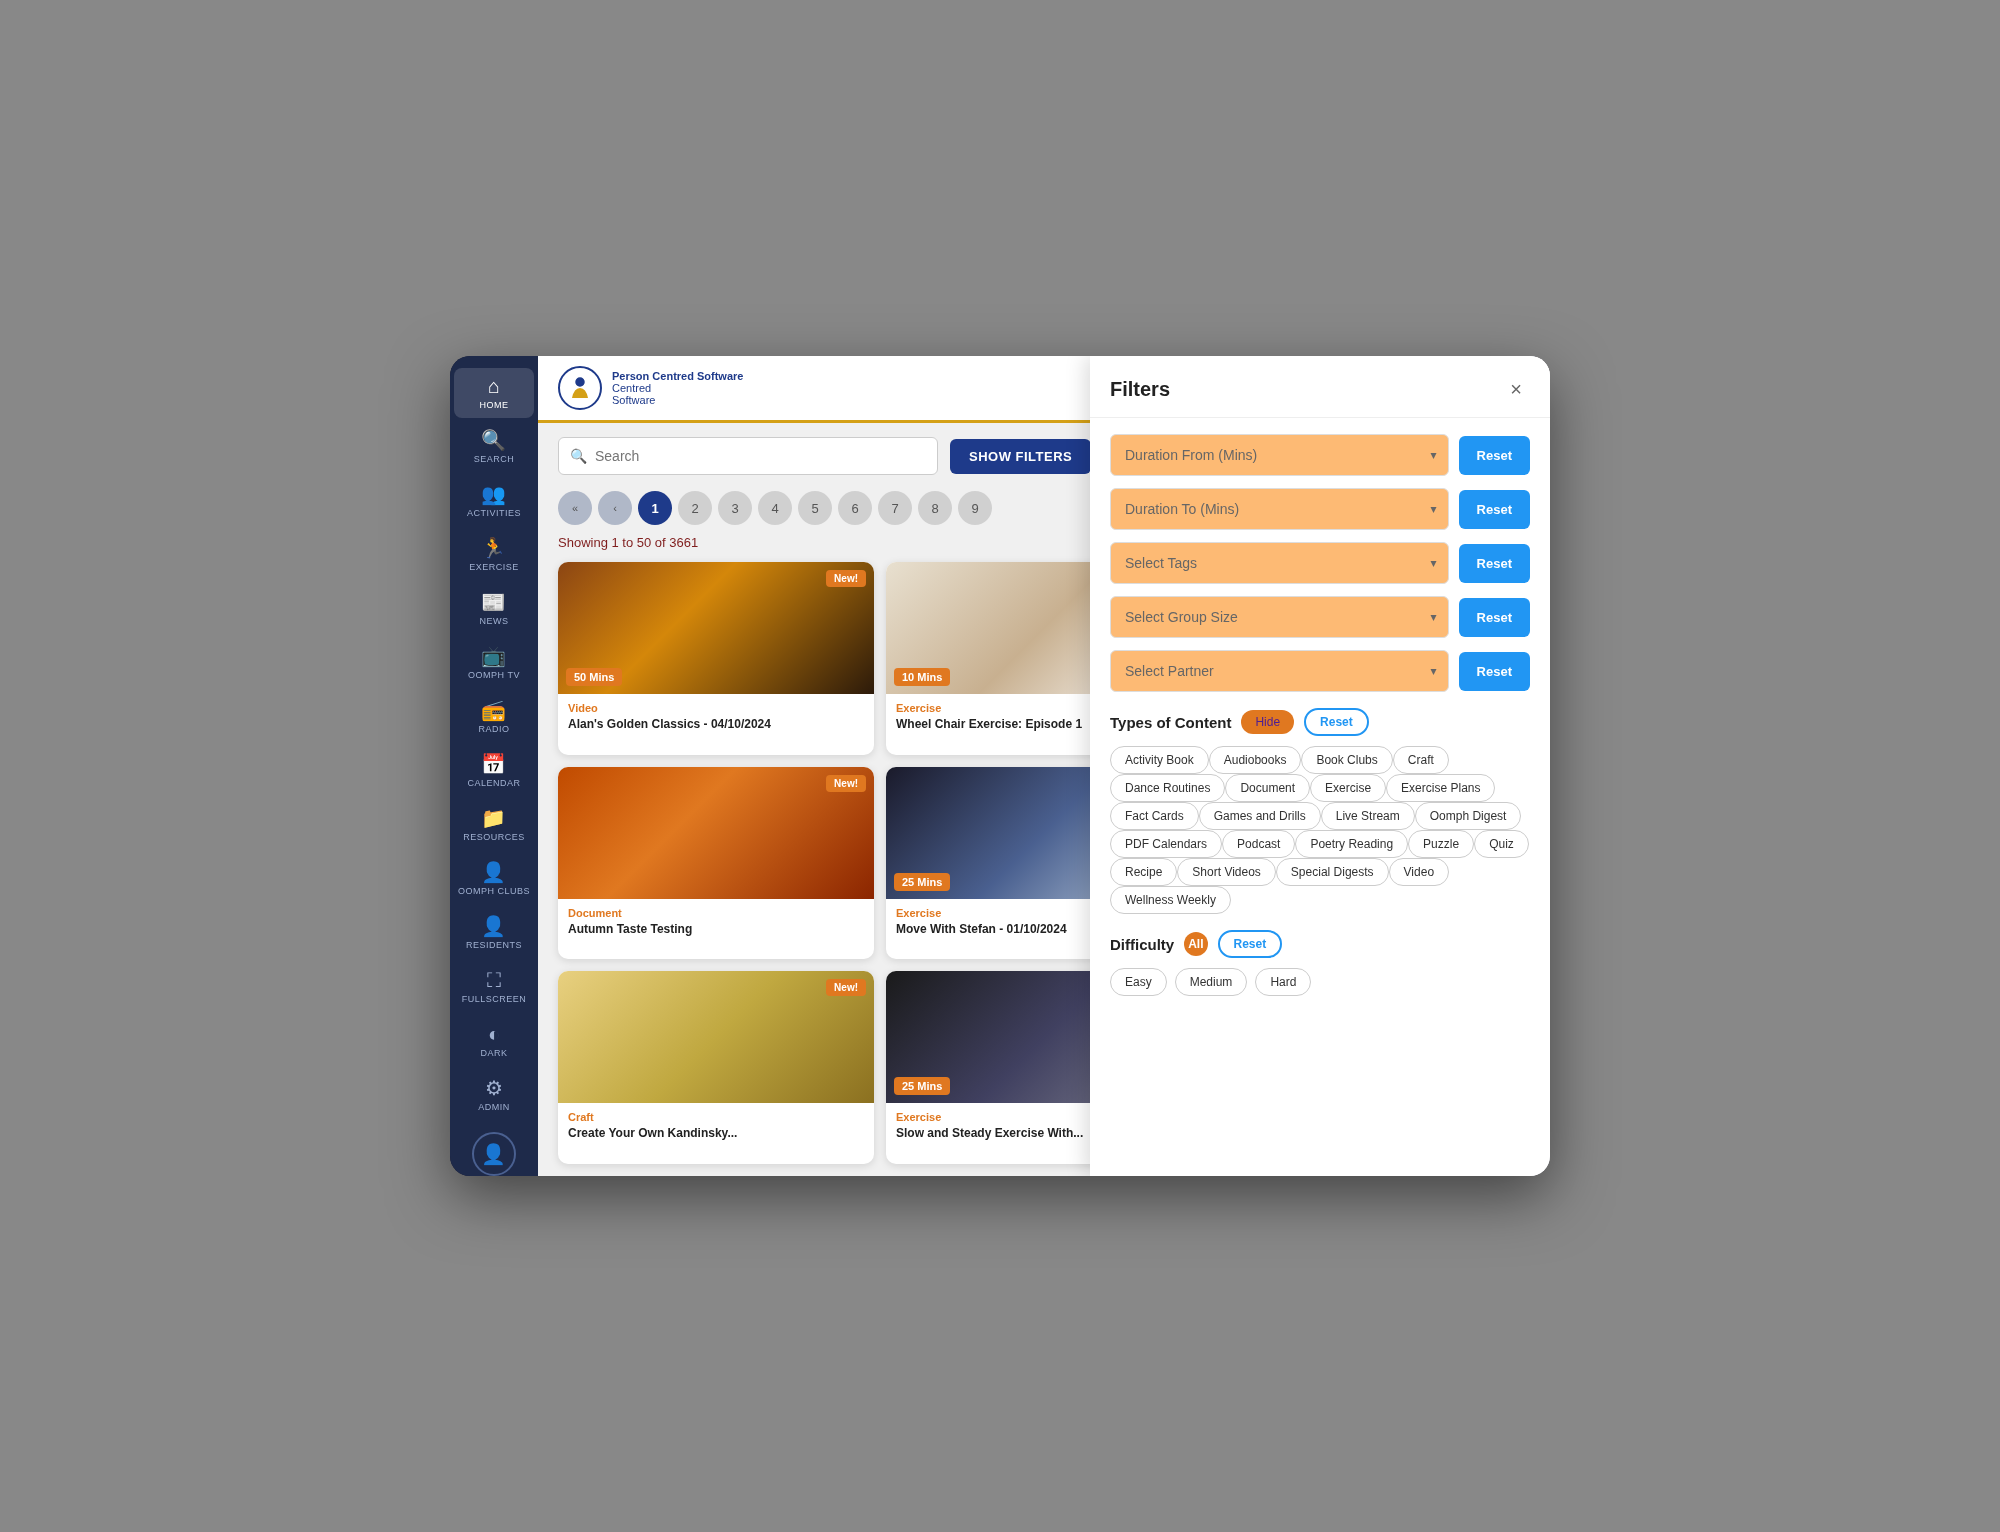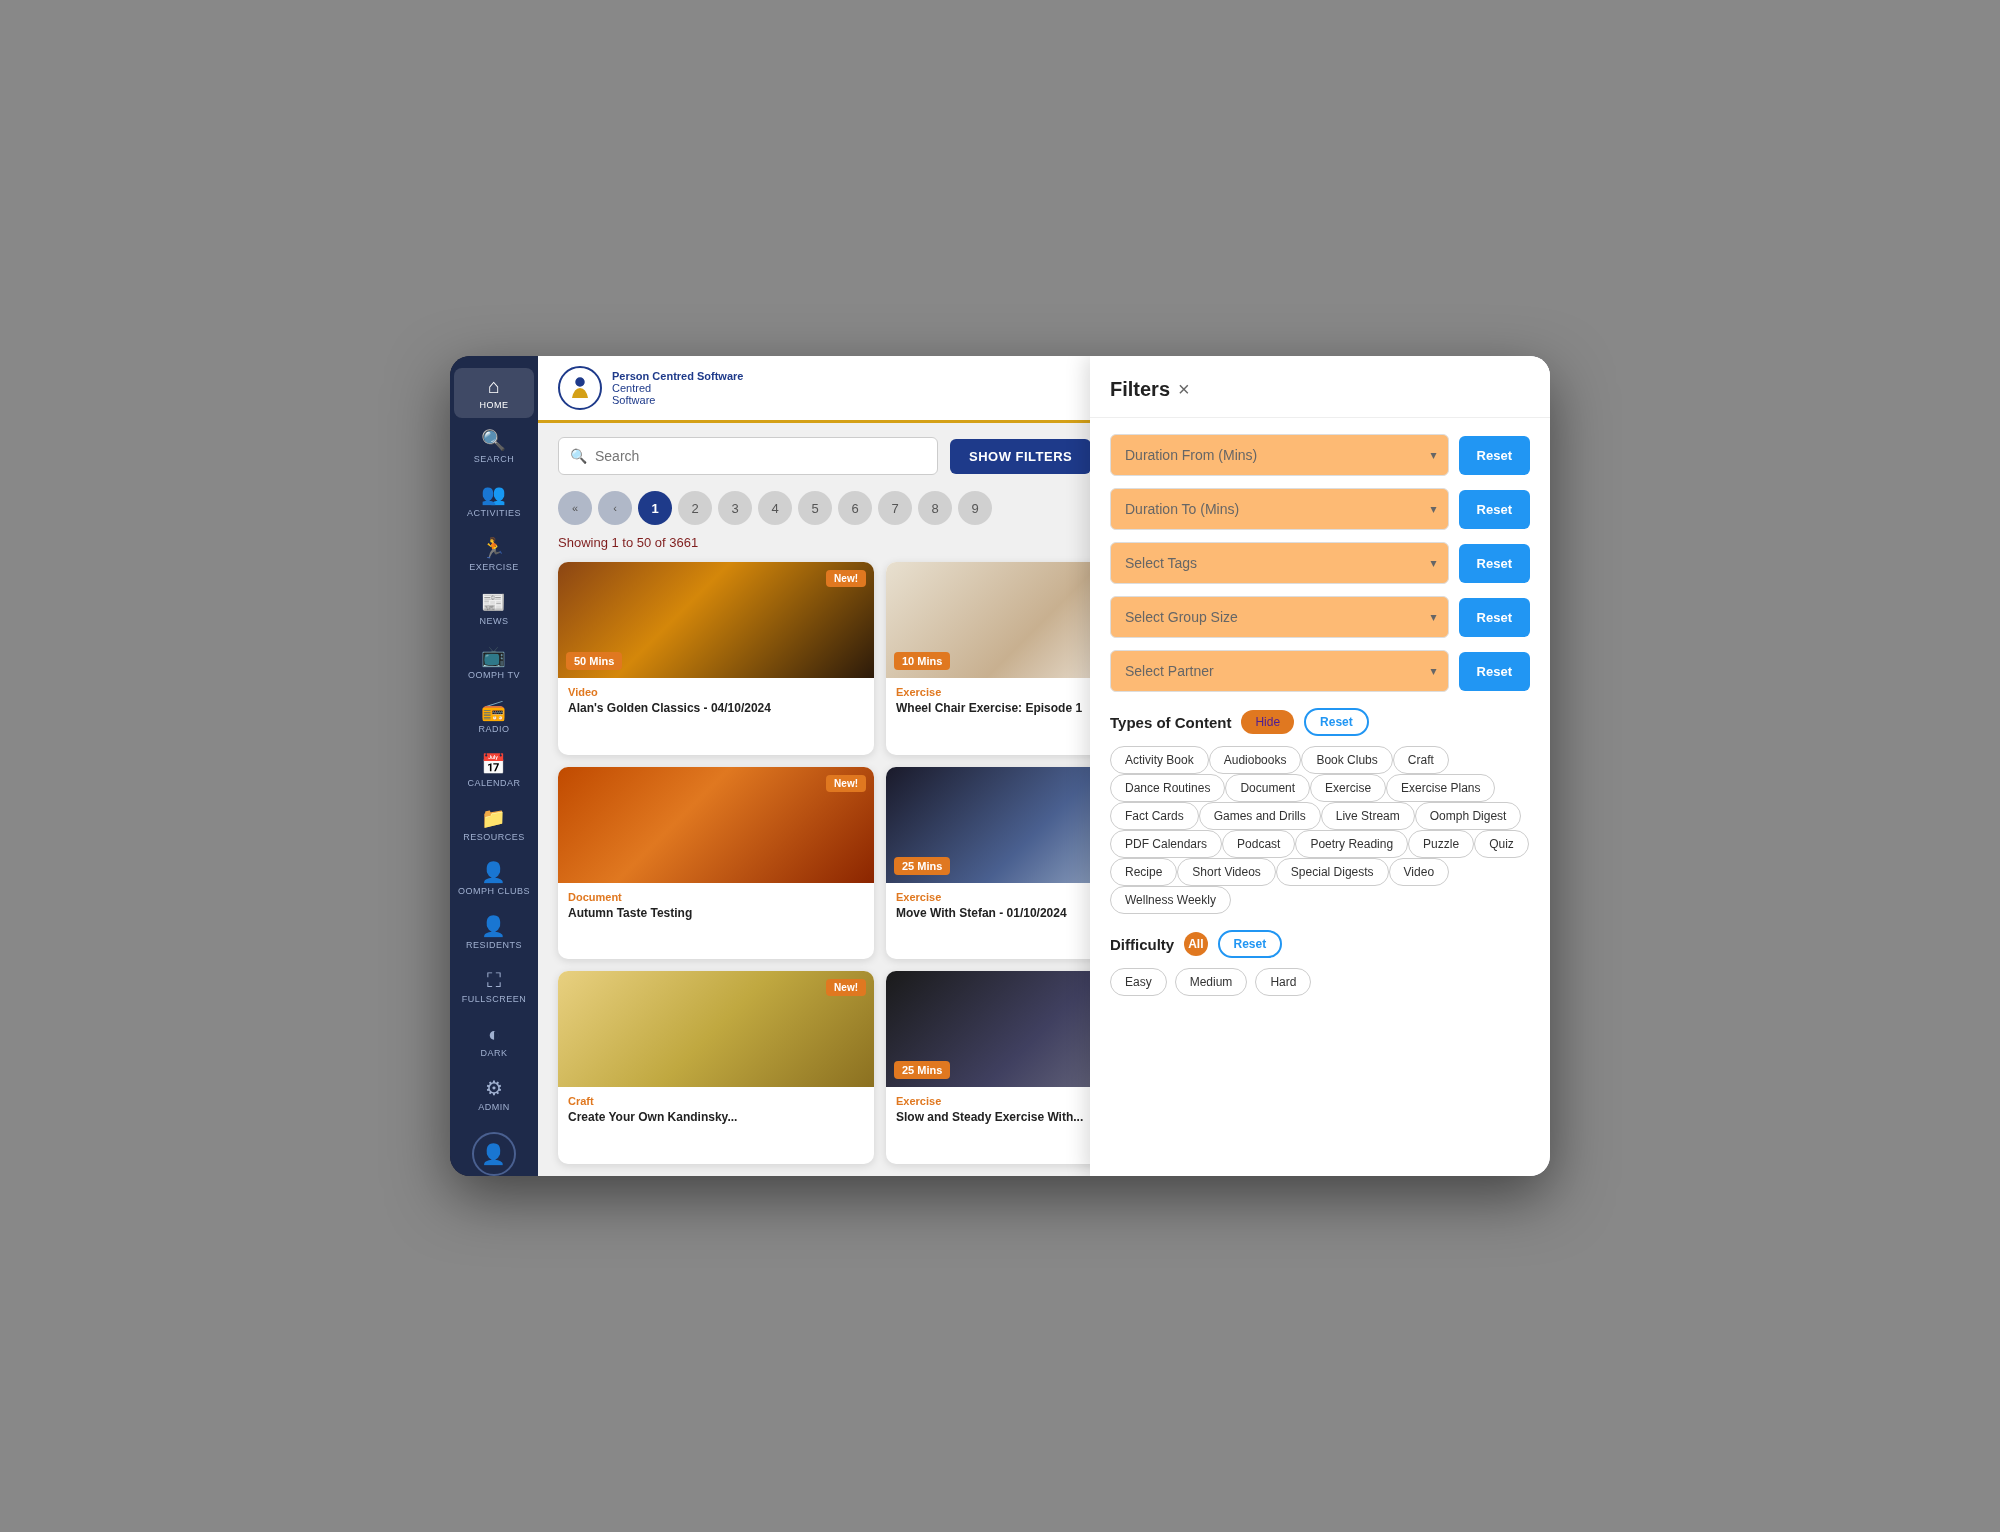--- a/index.html
+++ b/index.html
@@ -212,21 +212,21 @@
     .card {
       background: #fff;
       border-radius: 10px;
       overflow: hidden;
       box-shadow: 0 2px 8px rgba(0,0,0,0.12);
       cursor: pointer;
     }
 
     .card-image {
       width: 100%;
-      height: 116px;
+      height: 132px;
       position: relative;
       overflow: hidden;
     }
 
     
     .img-golden { background: linear-gradient(135deg, #8B4513 0%, #d4870a 40%, #2c1a0a 100%); }
     .img-exercise { background: linear-gradient(135deg, #e8e0d0 0%, #c8b090 50%, #fff 100%); }
     .img-pilates { background: linear-gradient(135deg, #c8d8e0 0%, #a0b8c8 50%, #e0e8f0 100%); }
     .img-autumn { background: linear-gradient(135deg, #c04a00 0%, #e07820 40%, #8B2500 100%); }
     .img-exercise2 { background: linear-gradient(135deg, #1a1a2a 0%, #4a6090 50%, #c0d0e0 100%); }
@@ -287,20 +287,21 @@
       background: #fff;
       box-shadow: -4px 0 20px rgba(0,0,0,0.15);
       display: flex;
       flex-direction: column;
       z-index: 10;
     }
 
     .filter-header {
       display: flex;
       align-items: center;
+      justify-content: space-between;
       padding: 18px 20px 12px;
       border-bottom: 1px solid #eee;
       flex-shrink: 0;
     }
 
     .filter-title {
       font-size: 20px;
       font-weight: 700;
       color: #222;
     }

